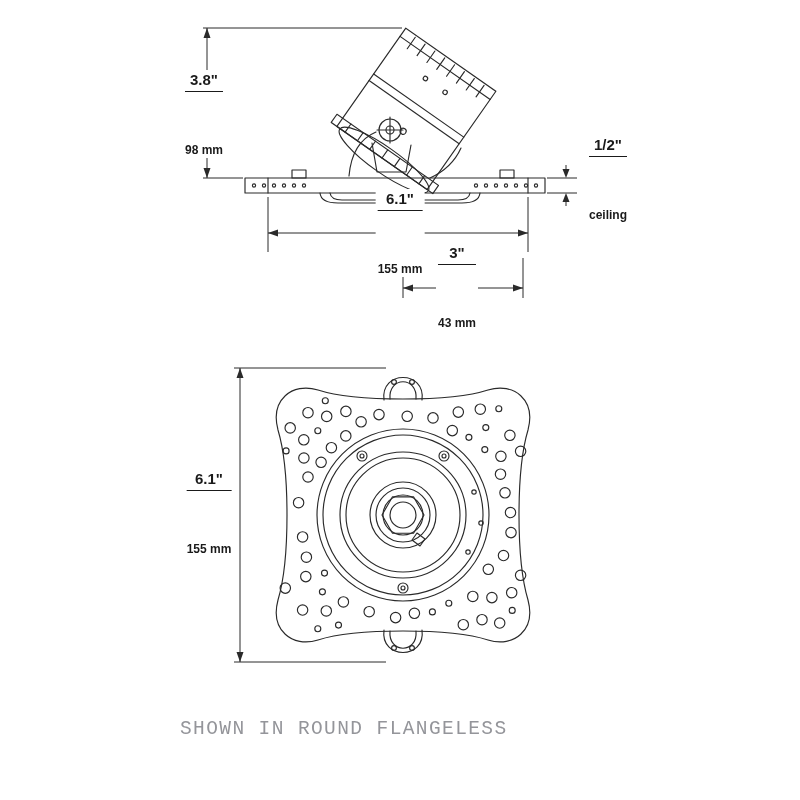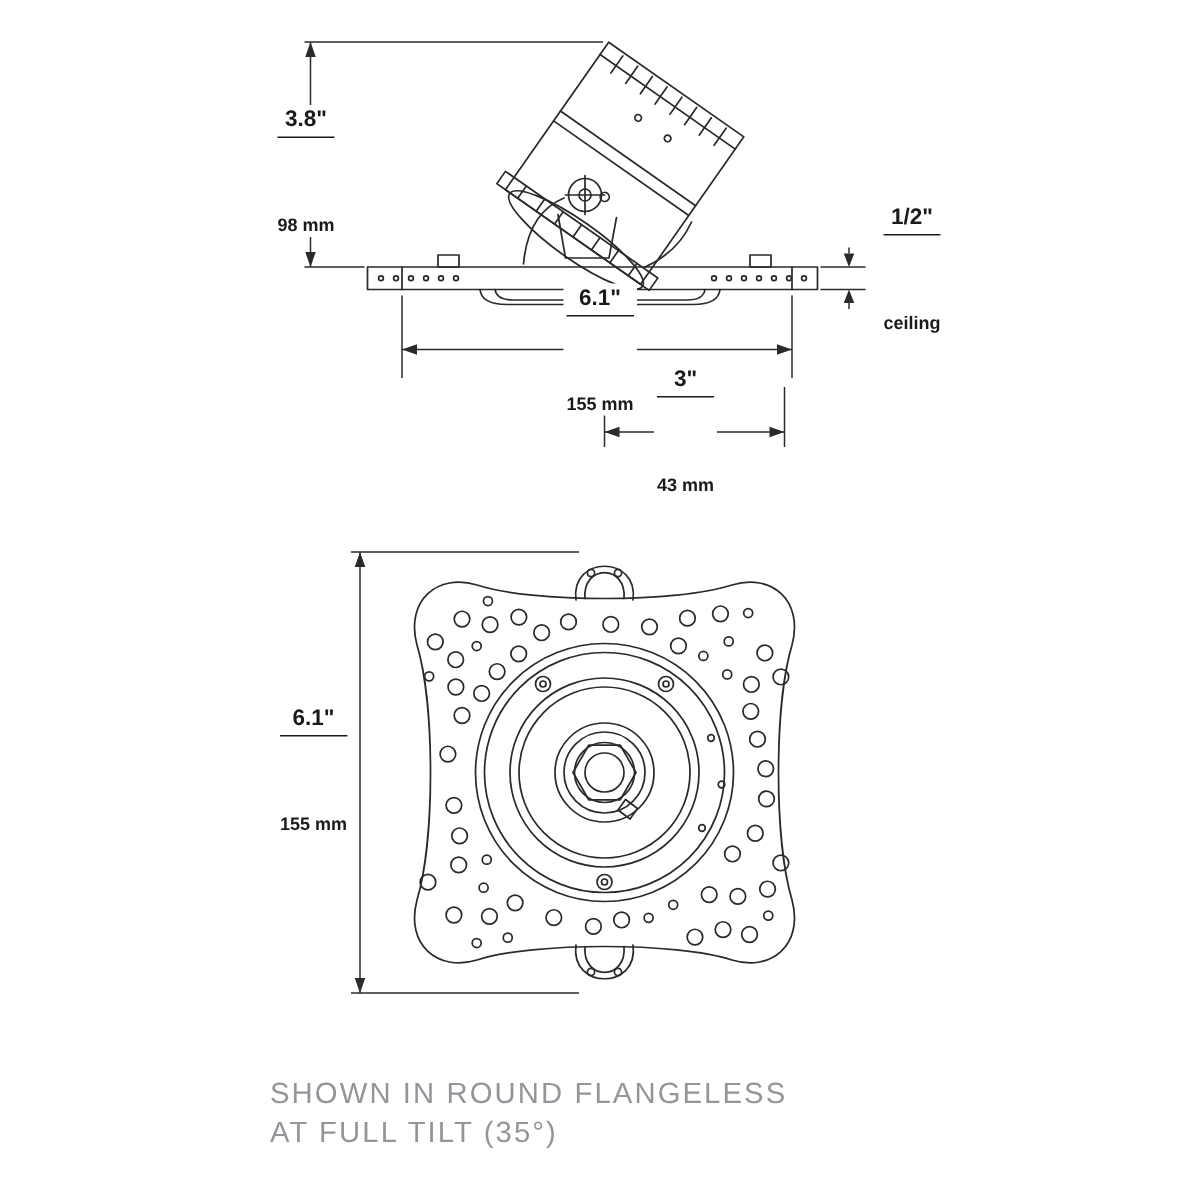--- a/index.html
+++ b/index.html
@@ -5,21 +5,21 @@
   html,body{margin:0;padding:0;background:#fff;}
   body{width:800px;height:800px;position:relative;font-family:"Liberation Sans",sans-serif;color:#1a1a1a;overflow:hidden;}
   .stage{position:absolute;inset:0;}
   svg{position:absolute;left:0;top:0;}
   .ln{fill:none;stroke:#2a2a2a;stroke-width:1.15;stroke-linecap:round;stroke-linejoin:round;}
   .dim{fill:none;stroke:#2a2a2a;stroke-width:1;stroke-linecap:butt;}
   .arr{fill:#2a2a2a;stroke:none;}
   .dim-label{position:absolute;transform:translate(-50%,-50%);background:#fff;text-align:center;white-space:nowrap;padding:1px 2px;}
   .dim-top{font-size:15px;font-weight:700;padding:0 5px 3px;border-bottom:1.5px solid #1a1a1a;}
   .dim-bottom{font-size:12px;font-weight:700;padding-top:3px;margin-top:48px;}
-  .caption{position:absolute;left:180px;top:716px;color:#94959a;font-size:19.5px;letter-spacing:1.4px;line-height:26px;font-weight:400;}
+  .caption{position:absolute;left:180px;top:716px;color:#94959a;font-size:19.5px;letter-spacing:1.4px;line-height:26px;font-weight:400;font-family:Liberation Mono, monospace;}
 </style>
 </head>
 <body>
 
 <div class="stage">
 
   <svg width="800" height="800" viewBox="0 0 800 800">
 
     <g class="ln">
 
@@ -240,16 +240,15 @@
     <div class="dim-bottom">43 mm</div>
   </div>
 
   <div class="dim-label" style="left:209px;top:513px">
     <div class="dim-top">6.1"</div>
     <div class="dim-bottom">155 mm</div>
   </div>
 
   <div class="caption">
     <div>SHOWN IN ROUND FLANGELESS</div>
-    <div>AT FULL TILT (35°)</div>
   </div>
 
 </div>
 
 </body></html>

